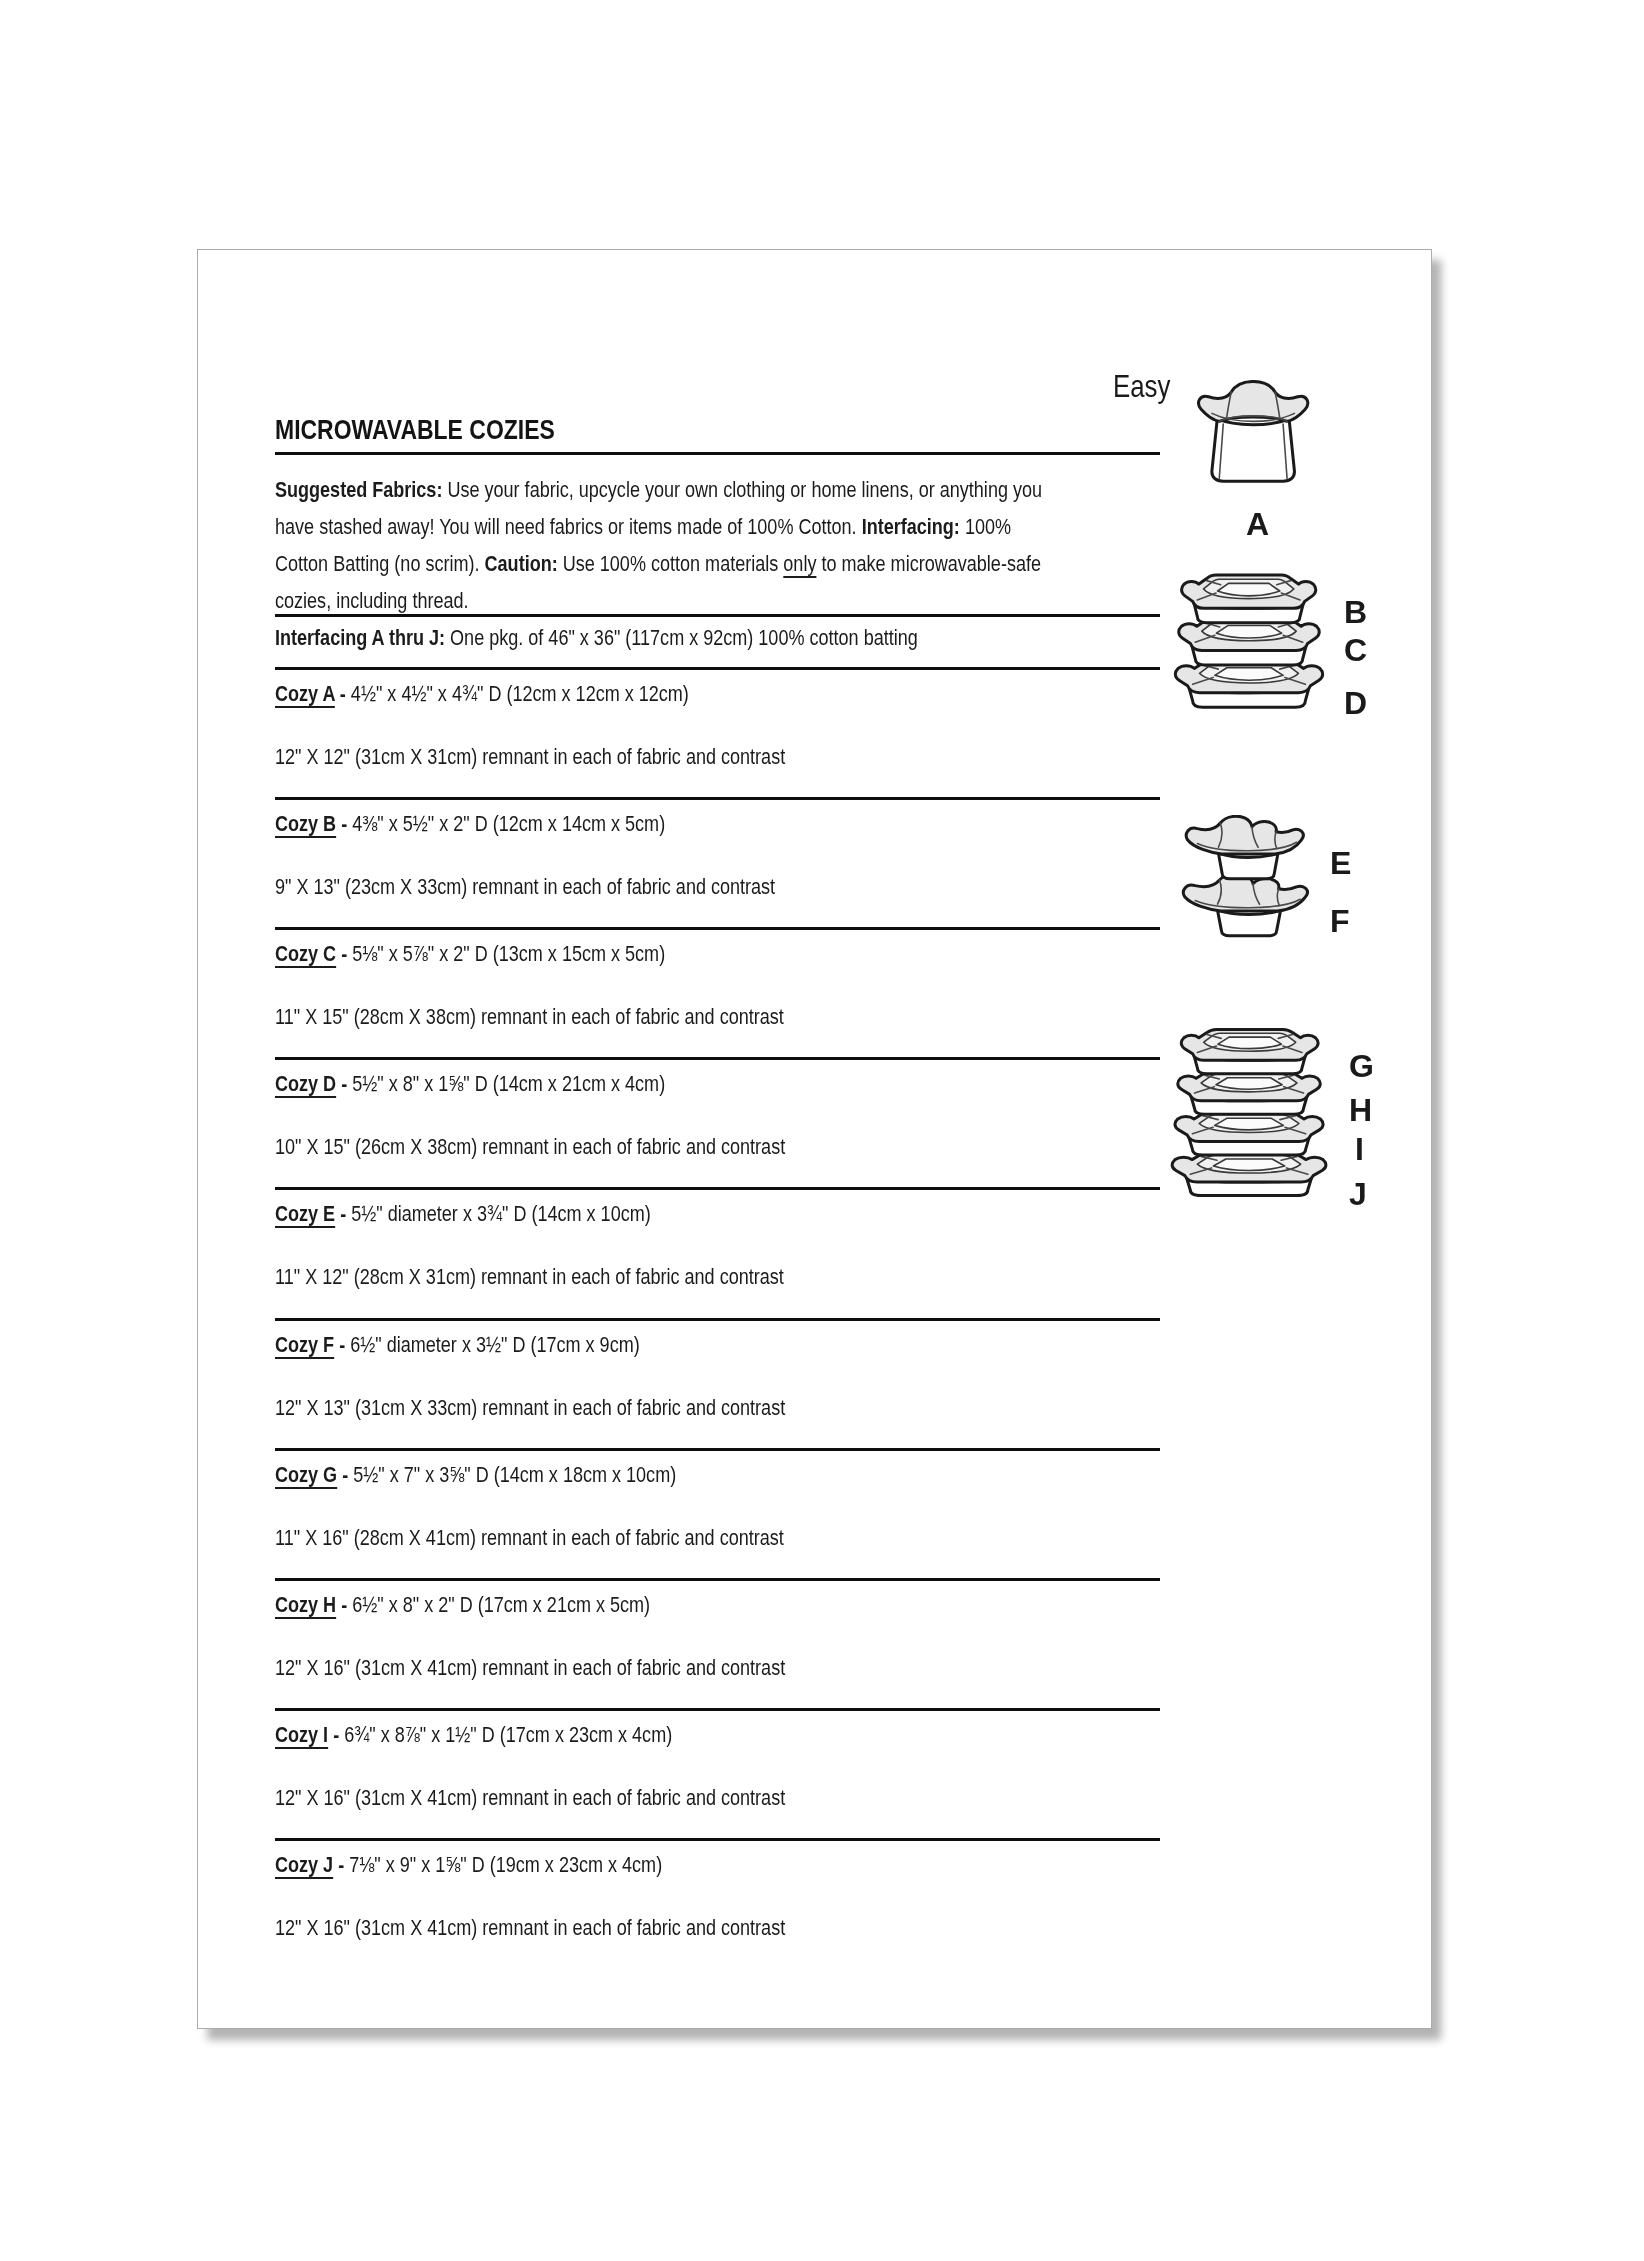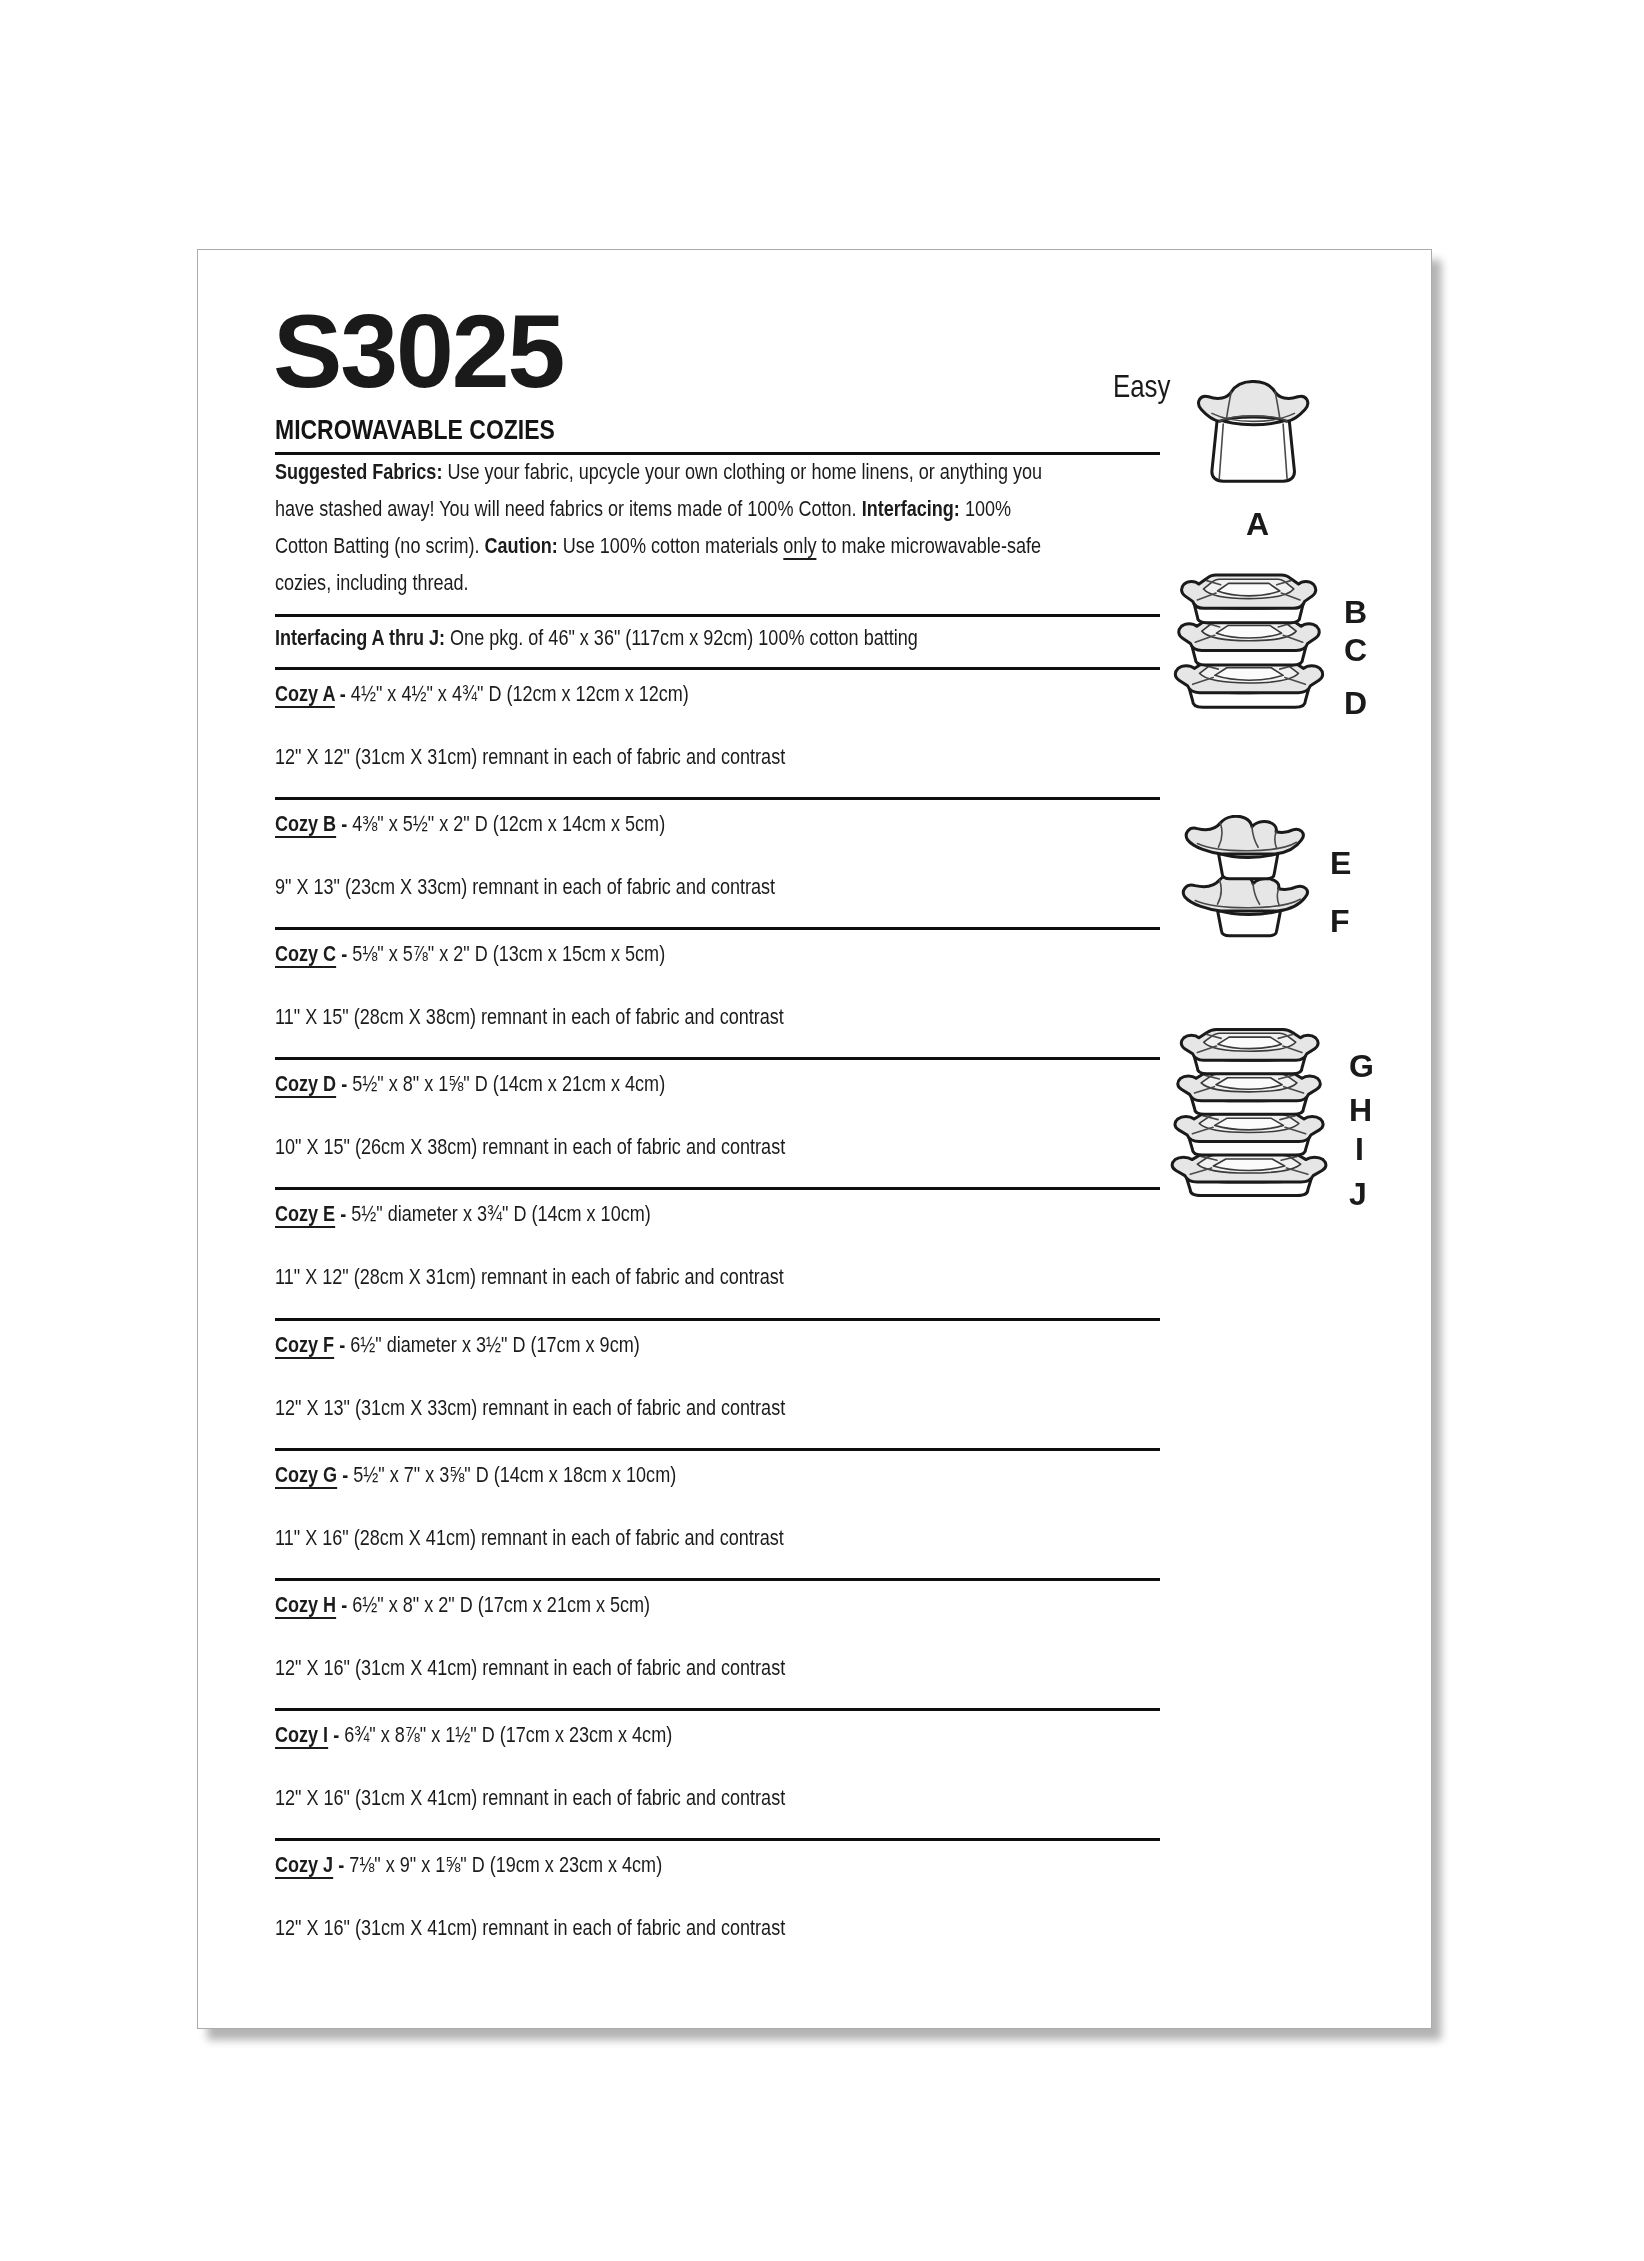--- a/index.html
+++ b/index.html
@@ -26,21 +26,21 @@
     font-size:31.5px;line-height:37px;color:#1a1a1a;
   }
   .doc-title{
     position:absolute;left:77px;top:164px;
     font-weight:bold;font-size:28px;line-height:31.5px;color:#141414;
   }
   .rule{position:absolute;left:77px;width:885px;height:3.4px;background:#0e0e0e;}
   #rule-title{top:202px;}
   #rule-interfacing{top:364px;}
 
-  .intro{position:absolute;left:77px;top:203px;}
+  .intro{position:absolute;left:77px;top:221px;}
   .intro .iline{position:static;display:block;height:37px;line-height:37px;font-size:22px;}
 
   .interfacing{
     position:absolute;left:77px;top:369px;height:37px;line-height:37px;font-size:22px;
   }
 
   .section{position:absolute;left:77px;width:885px;height:130px;}
   .section .rule{left:0;top:0;width:885px;}
   .section .line{position:absolute;left:0;height:38px;line-height:38px;font-size:22px;}
   .section .heading{top:8.2px;}
@@ -71,21 +71,20 @@
   svg .rim{fill:#e6e6e6;stroke:#1a1a1a;stroke-width:3px;vector-effect:non-scaling-stroke;stroke-linejoin:round;}
   svg .open{fill:#f1f1f1;stroke:#3a3a3a;stroke-width:1.6px;vector-effect:non-scaling-stroke;stroke-linejoin:round;}
   svg .floor{fill:#fbfbfb;stroke:#3a3a3a;stroke-width:1.6px;vector-effect:non-scaling-stroke;stroke-linejoin:round;}
   svg .crease{fill:none;stroke:#4a4a4a;stroke-width:1.6px;vector-effect:non-scaling-stroke;stroke-linecap:round;}
 </style>
 </head>
 <body>
 
 <div class="sheet">
 
-  <div class="pattern-number">S3025</div>
   <div class="difficulty cond">Easy</div>
   <div class="doc-title cond">MICROWAVABLE COZIES</div>
 
   <div class="rule" id="rule-title"></div>
 
   <div class="intro" id="intro">
       <div class="iline cond"><span class="b">Suggested Fabrics:</span><span> Use your fabric, upcycle your own clothing or home linens, or anything you</span></div>
       <div class="iline cond"><span>have stashed away! You will need fabrics or items made of 100% Cotton. </span><span class="b">Interfacing:</span><span> 100%</span></div>
       <div class="iline cond"><span>Cotton Batting (no scrim). </span><span class="b">Caution:</span><span> Use 100% cotton materials </span><span class="u">only</span><span> to make microwavable-safe</span></div>
       <div class="iline cond"><span>cozies, including thread.</span></div>

